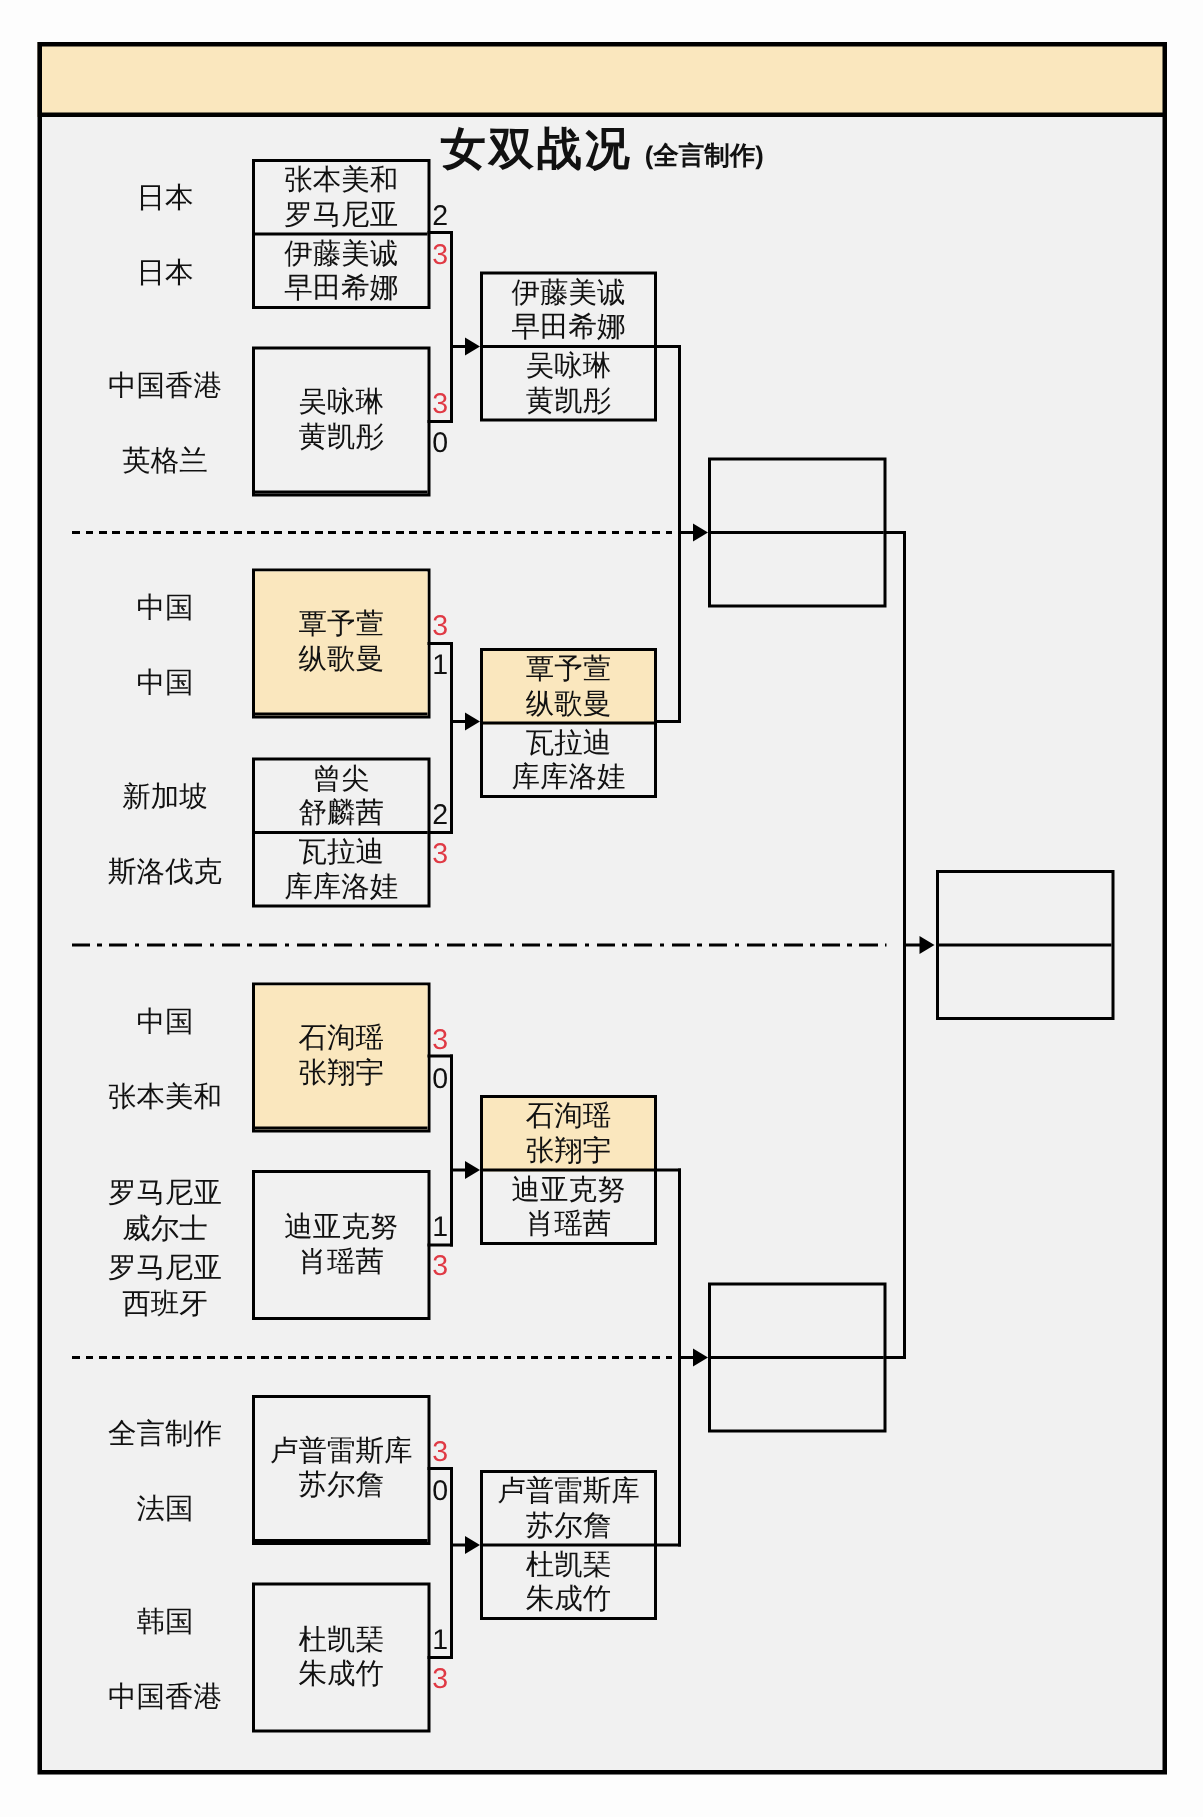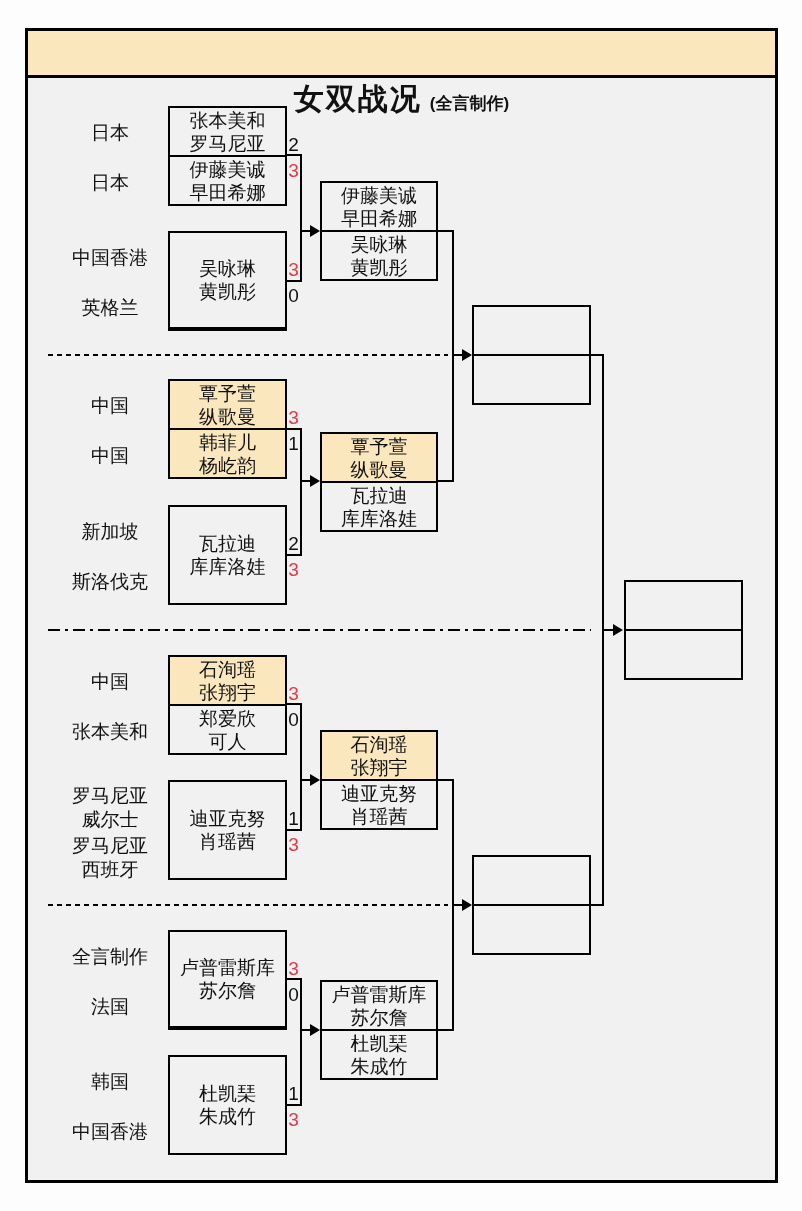--- a/index.html
+++ b/index.html
@@ -112,45 +112,41 @@
     </div>
   </div>
   <div class="score red" style="top:259px">3</div>
   <div class="score" style="top:285px">0</div>
 
   <div class="box" style="left:168px;top:379px">
     <div class="cell top hl">
       <div>覃予萱</div>
       <div>纵歌曼</div>
     </div>
-    <div class="cell hl">
-      <div>韩菲儿</div>
-      <div>杨屹韵</div>
-    </div>
   </div>
   <div class="score red" style="top:407px">3</div>
   <div class="score" style="top:433px">1</div>
 
   <div class="box" style="left:168px;top:505px">
+    <div class="cell top">
+      <div>曾尖</div>
+      <div>舒麟茜</div>
+    </div>
     <div class="cell">
       <div>瓦拉迪</div>
       <div>库库洛娃</div>
     </div>
   </div>
   <div class="score" style="top:533px">2</div>
   <div class="score red" style="top:559px">3</div>
 
   <div class="box" style="left:168px;top:655px">
     <div class="cell top hl">
       <div>石洵瑶</div>
       <div>张翔宇</div>
-    </div>
-    <div class="cell">
-      <div>郑爱欣</div>
-      <div>可人</div>
     </div>
   </div>
   <div class="score red" style="top:683px">3</div>
   <div class="score" style="top:709px">0</div>
 
   <div class="box" style="left:168px;top:780px">
     <div class="cell">
       <div>迪亚克努</div>
       <div>肖瑶茜</div>
     </div>

